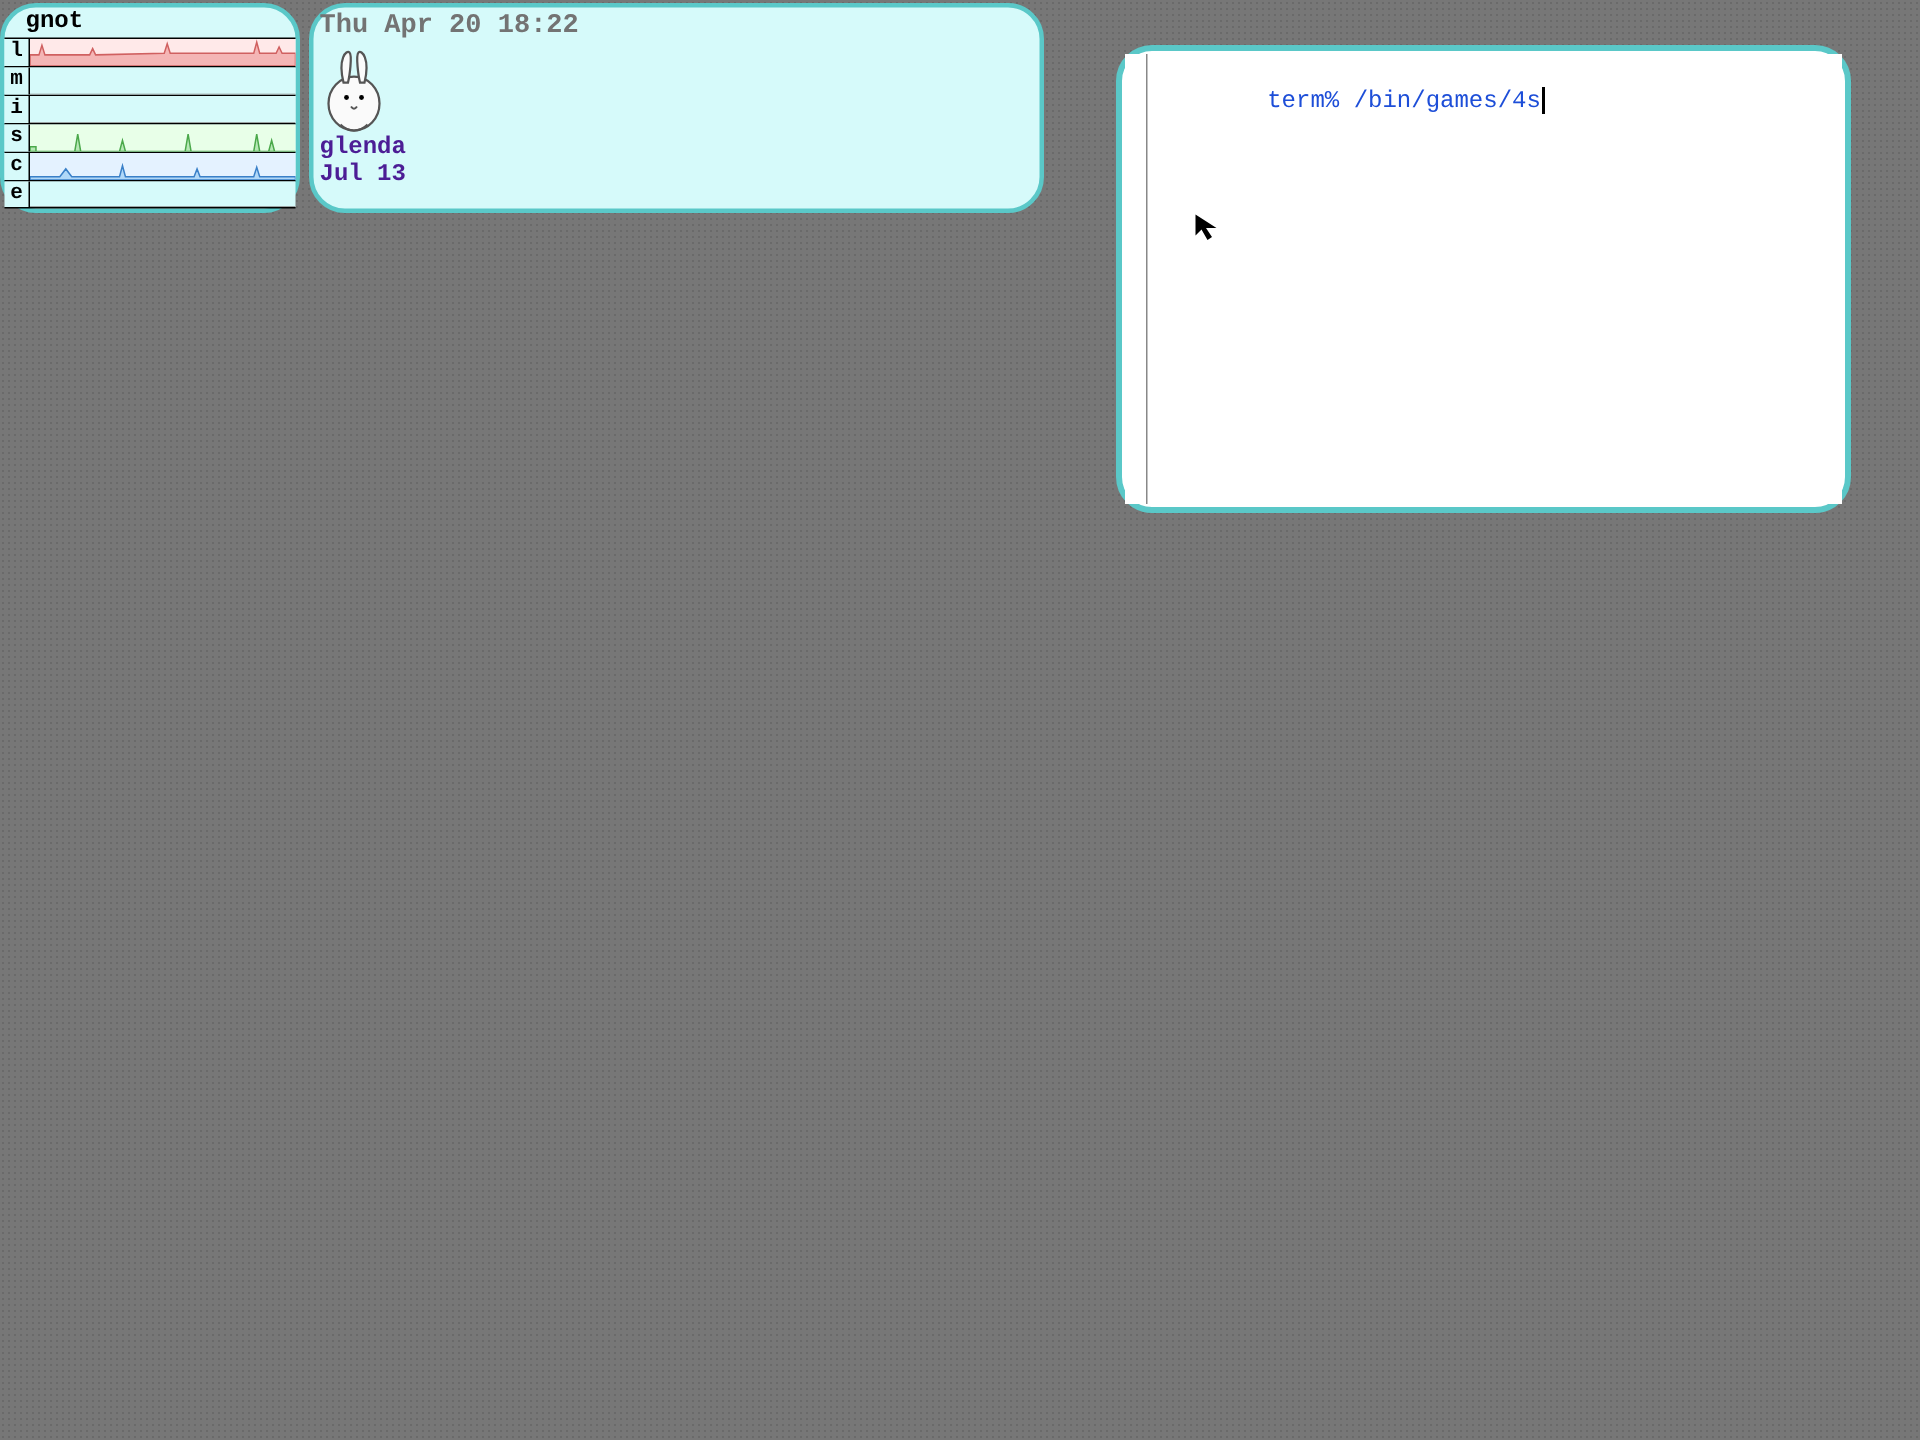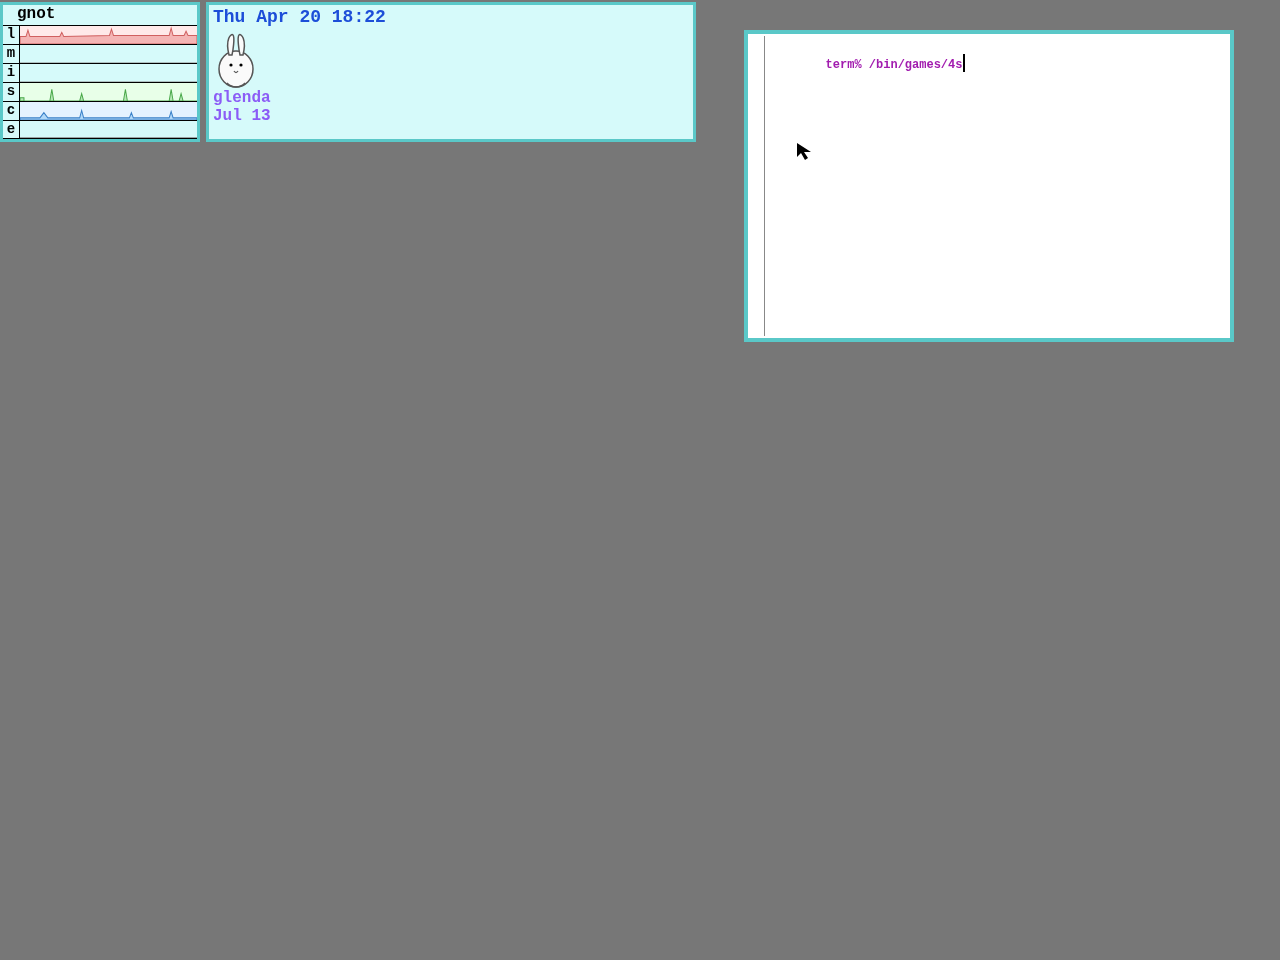--- a/index.html
+++ b/index.html
@@ -16,20 +16,21 @@
     position: absolute;
     inset: 0;
     background-color: #777777;
     background-image: radial-gradient(#6a6a6a 0.5px, transparent 0.5px);
     background-size: 4px 4px;
   }
 
   .window {
     position: absolute;
     box-sizing: border-box;
+    border-radius: 24px;
   }
 
   
   #stats-window {
     left: 0px;
     top: 2px;
     width: 200px;
     height: 140px;
     background: #d6fafa;
     border: 3px solid #5ac8c8;
@@ -75,32 +76,32 @@
     top: 2px;
     width: 490px;
     height: 140px;
     background: #d6fafa;
     border: 3px solid #5ac8c8;
   }
   #faces-date {
     font-weight: bold;
     font-size: 18px;
     padding: 2px 0 2px 4px;
-    color: #1d4ed8;
+    color: #737373;
     font-family: "Courier New", monospace;
   }
   .face-entry {
     display: inline-block;
     padding-left: 4px;
     vertical-align: top;
   }
   .face-name, .face-date {
     font-weight: bold;
     font-size: 16px;
-    color: #8b5cf6;
+    color: #4c1d95;
     font-family: "Courier New", monospace;
     line-height: 18px;
   }
   .glenda-icon {
     width: 46px;
     height: 60px;
     position: relative;
   }
 
   
@@ -124,23 +125,23 @@
     bottom: 0;
     width: 14px;
     background: #fff;
     border-right: 1px solid #888;
   }
   #term-content {
     position: absolute;
     left: 18px;
     top: 4px;
     right: 4px;
-    font-weight: bold;
-    font-size: 12px;
-    color: #a21caf;
+    font-weight: normal;
+    font-size: 16px;
+    color: #1d4ed8;
     font-family: "Courier New", monospace;
     white-space: pre;
   }
   .text-cursor {
     display: inline-block;
     width: 1.5px;
     height: 18px;
     background: #000;
     vertical-align: text-bottom;
     margin-left: 1px;

